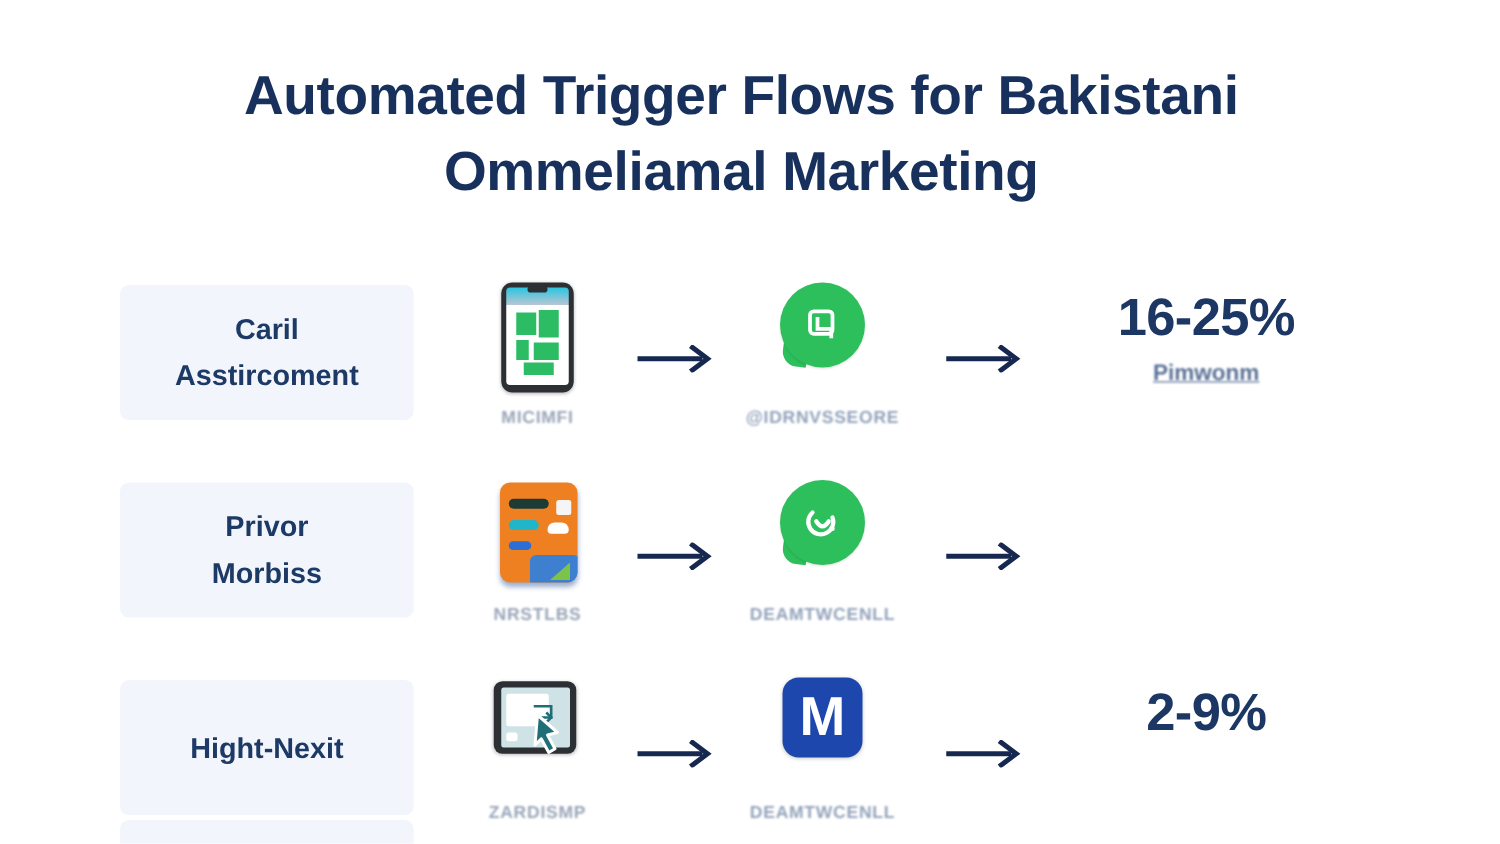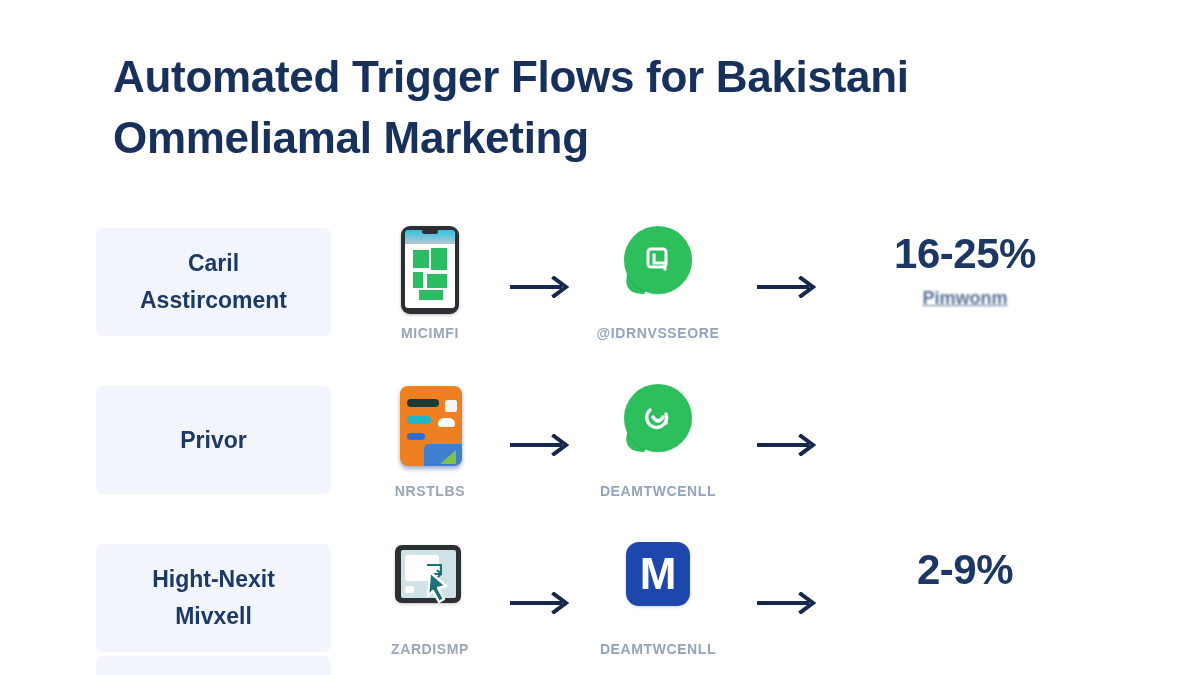--- a/index.html
+++ b/index.html
@@ -22,20 +22,21 @@
     top: 46px;
     width: 960px;
   }
   .title-line {
     color: #17305c;
     font-size: 44px;
     font-weight: 700;
     letter-spacing: -0.3px;
     line-height: 61px;
     white-space: nowrap;
+    text-align: center;
   }
 
   
   .rows {
     position: absolute;
     left: 0;
     top: 218px;
     width: 1200px;
   }
   .row {
@@ -381,20 +382,21 @@
       <div class="stat-value">16-25%</div>
       <div class="stat-caption">Pimwonm</div>
     </div>
   </div>
 
   <div class="row">
 
     <div class="label-card">
       <div class="label-card-text">
         <div>Privor</div>
+        <div>Morbiss</div>
       </div>
     </div>
 
     <div class="icon-col col-a">
       <div class="art">
         <div class="device-2">
           <div class="bar" style="left:7px;top:13px;width:32px;height:8px;background:#1c3b34;"></div>
           <div class="bar" style="left:7px;top:30px;width:24px;height:8px;background:#21b5c9;"></div>
           <div class="bar" style="left:7px;top:47px;width:18px;height:7px;background:#2b6fd6;"></div>
           <div class="sq"></div>
@@ -437,21 +439,20 @@
       </svg>
     </div>
 
   </div>
 
   <div class="row">
 
     <div class="label-card">
       <div class="label-card-text">
         <div>Hight-Nexit</div>
-        <div>Mivxell</div>
       </div>
     </div>
 
     <div class="icon-col col-a">
       <div class="art">
         <div class="device-3">
           <div class="scr">
             <div class="w" style="left:4px;top:5px;width:34px;height:26px;"></div>
             <div class="w" style="left:4px;top:36px;width:9px;height:7px;"></div>
             <svg style="position:absolute;left:22px;top:10px;" width="26" height="26" viewBox="0 0 26 26">

